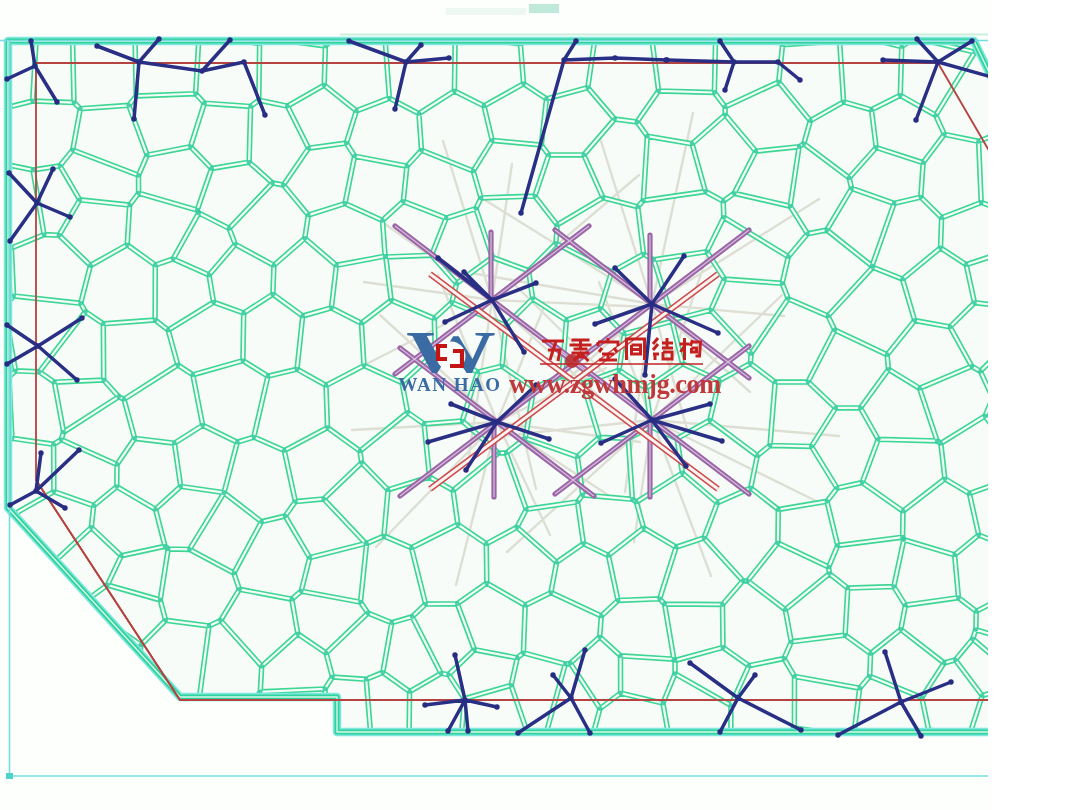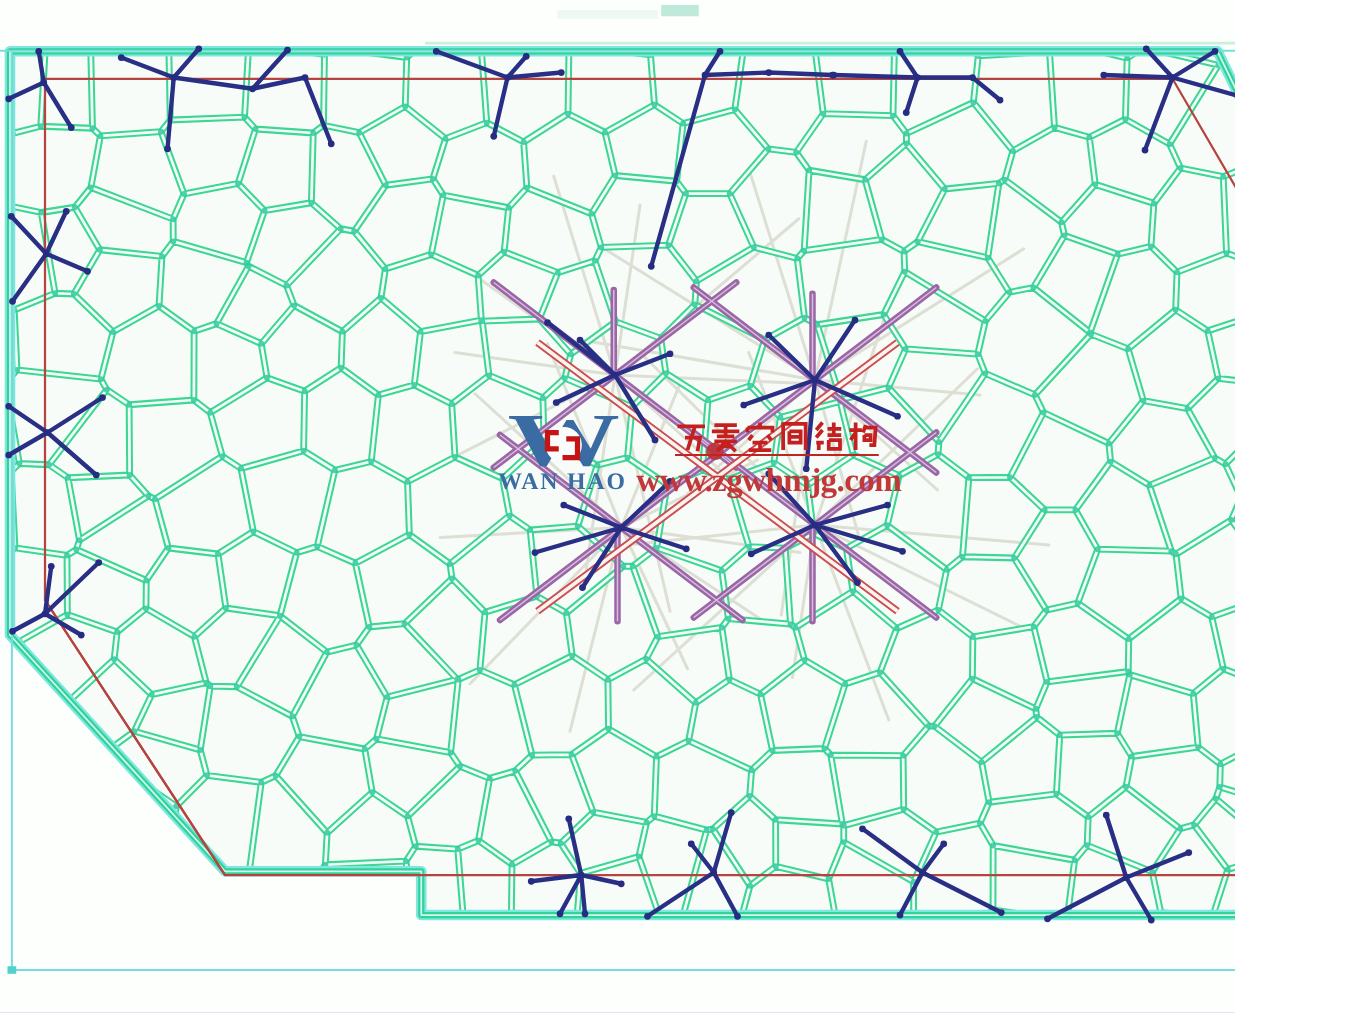--- a/index.html
+++ b/index.html
@@ -1,14 +1,14 @@
 <!DOCTYPE html>
 <html><head><meta charset="utf-8"><style>
 html,body{margin:0;padding:0;background:#fff;}
-#wrap{position:relative;width:988px;height:810px;background:#8b5cf6;overflow:hidden;
+#wrap{position:relative;width:988px;height:810px;background:#ef4444;overflow:hidden;
 font-family:"Liberation Sans",sans-serif;filter:blur(0.45px);}
 </style></head><body>
 
 <div id="wrap">
 <svg width="1080" height="810" viewBox="0 0 1080 810">
 
 <rect x="0" y="0" width="1080" height="810" fill="#fdfffd"></rect>
 
 <path d="M8 41L974 41L1051 200L1051 732L337 732L337 697L180 697L8 508Z" fill="#f7fcf8"></path>
 

